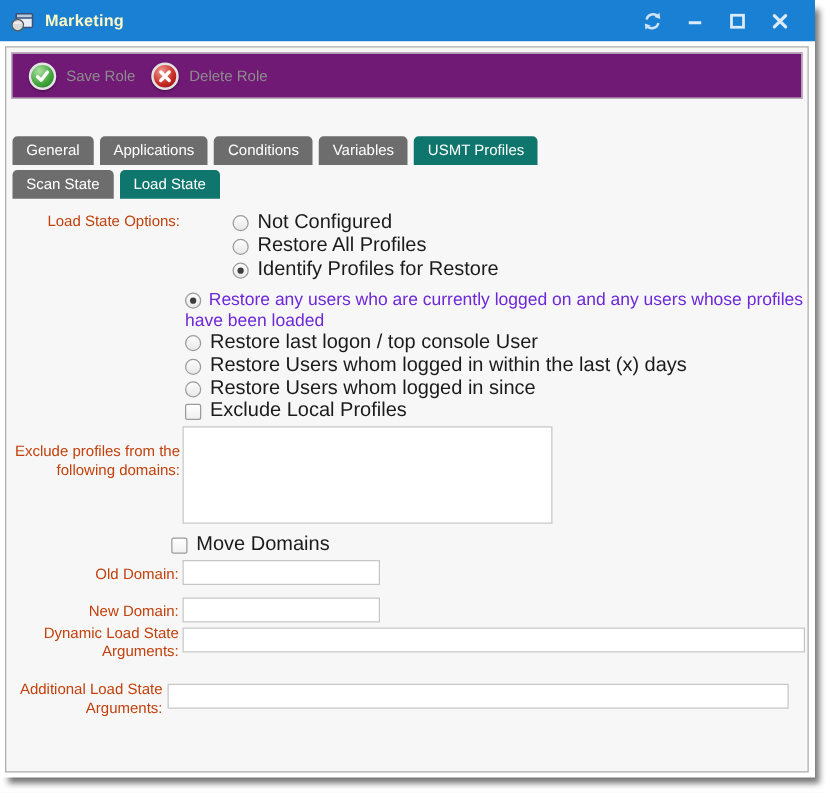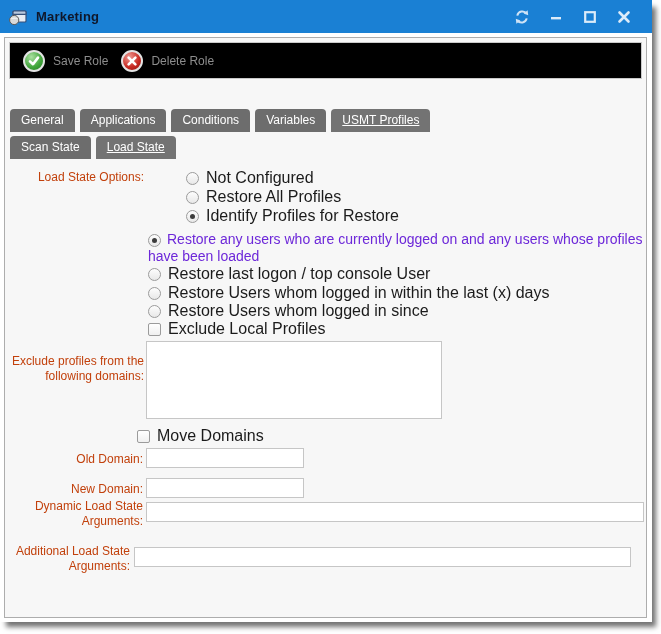--- a/index.html
+++ b/index.html
@@ -12,53 +12,53 @@
     position: absolute; left: 0; top: 0; width: 652px; height: 622px;
     background: #ffffff;
     box-shadow: 5px 6px 5px -1px rgba(0,0,0,0.55);
   }
   
   .titlebar {
     height: 33px; background: #1a80d4;
     display: flex; align-items: center; padding: 0 8px;
   }
   .app-icon { width: 20px; height: 18px; flex: 0 0 auto; }
-  .win-title { color: #0f172a; font-weight: bold; font-size: 13px; margin-left: 8px; letter-spacing: .2px; }
+  .win-title { color: #fef9c3; font-weight: bold; font-size: 13px; margin-left: 8px; letter-spacing: .2px; }
   .win-controls { margin-left: auto; display: flex; align-items: center; gap: 10px; margin-right: 8px; }
   .ctrl { width: 24px; height: 20px; display: flex; align-items: center; justify-content: center; cursor: default; }
   
   .panel {
     position: absolute; left: 4px; top: 37px; width: 643px; height: 581px;
     background: #f7f7f7; border: 1px solid #adadad;
   }
   
   .toolbar {
     position: absolute; left: 4px; top: 4px; right: 4px; height: 37px;
-    background: #000000; border: 1px solid #c9c9c9;
+    background: #701a75; border: 1px solid #c9c9c9;
     display: flex; align-items: center;
   }
   .tb-btn { display: flex; align-items: center; gap: 8px; margin-left: 13px; cursor: default; }
   .tb-label { color: #8d8d8d; font-size: 12px; }
   .icon-circle {
     width: 22px; height: 22px; border-radius: 50%;
     border: 2px solid #e4e4e4; box-shadow: 0 1px 2px rgba(0,0,0,.4);
     display: flex; align-items: center; justify-content: center;
   }
   .icon-save { background: radial-gradient(circle at 35% 28%, #abe0a2, #42a63c 58%, #1e7a1e); }
   .icon-del  { background: radial-gradient(circle at 35% 28%, #f09a93, #c82a22 58%, #8d120d); }
   
   .tabrow { position: absolute; display: flex; }
   .tabrow-1 { left: 5px; top: 43px; }
   .tabrow-2 { left: 5px; top: 70px; }
   .tab {
     height: 23px; line-height: 23px; padding: 0 11px; margin-right: 5px;
     background: #6d6d6d; color: #ffffff; font-size: 12px;
     border-radius: 4px 4px 0 0; white-space: nowrap; cursor: default; margin-top: 28px;
   }
-  .tab.active { background: #737373; text-decoration: underline; }
+  .tab.active { background: #0f766e; }
   
   .form-label {
     position: absolute; font-size: 12px; color: #c2410c; text-align: right; line-height: 15px;
   }
   .radio {
     display: inline-block; width: 13px; height: 13px; border-radius: 50%;
     border: 1px solid #9b9b9b; background: linear-gradient(#fdfdfd, #e8e8e8);
     position: relative; vertical-align: -3px; flex: 0 0 auto;
   }
   .radio.checked::after {

